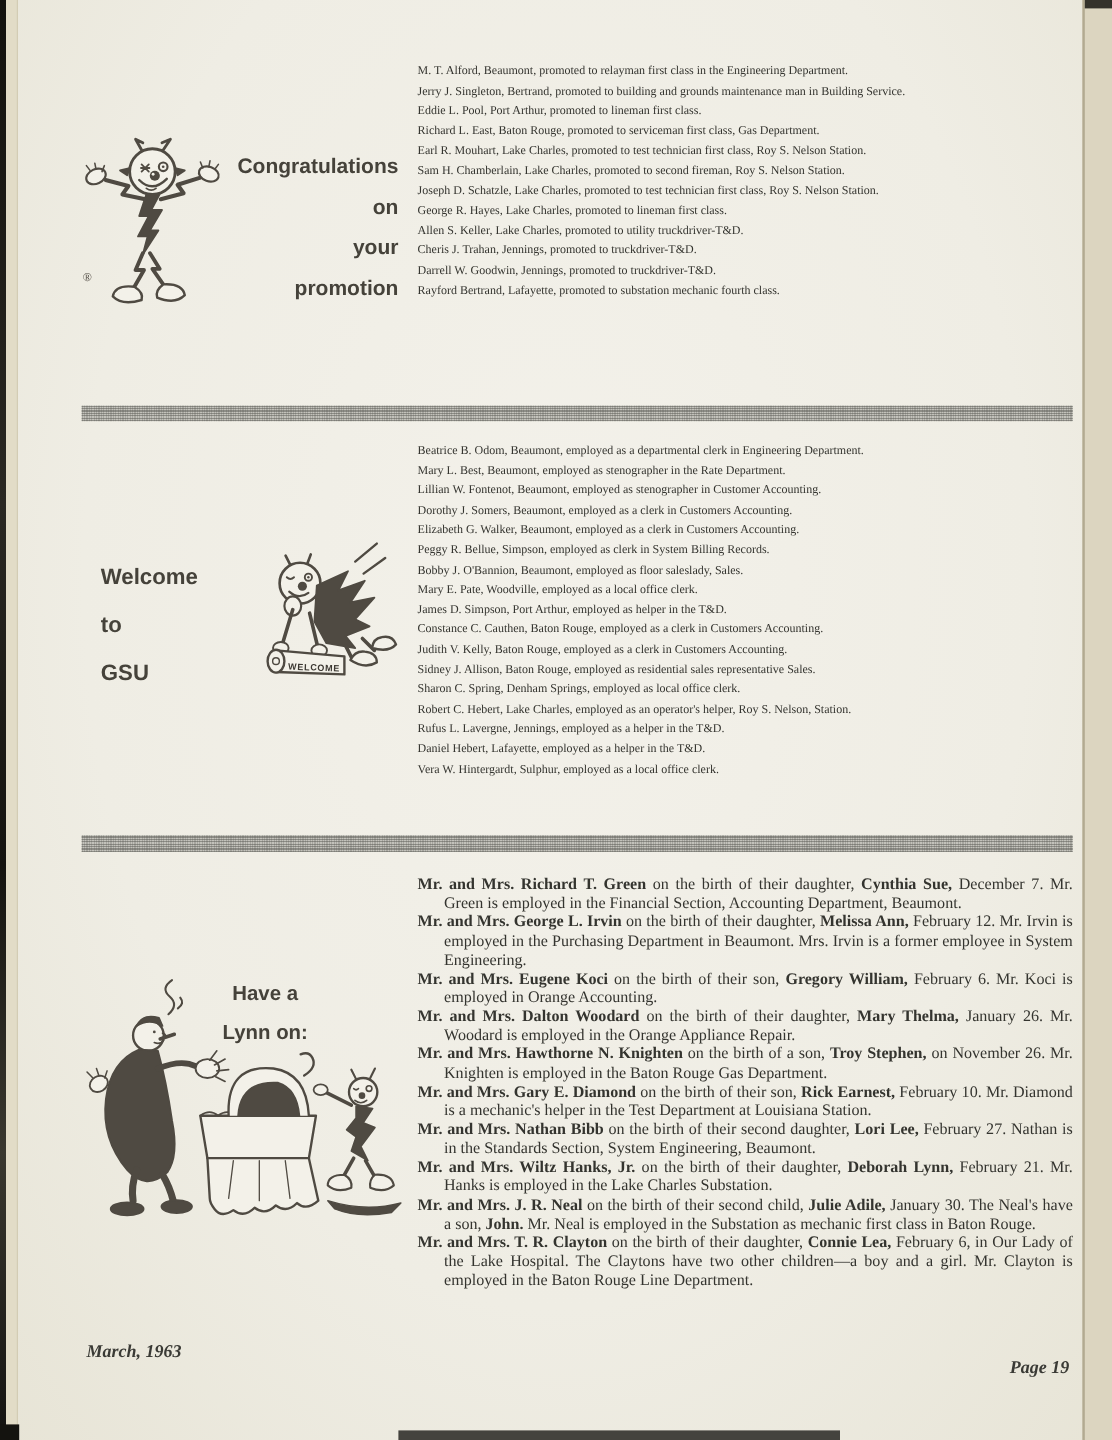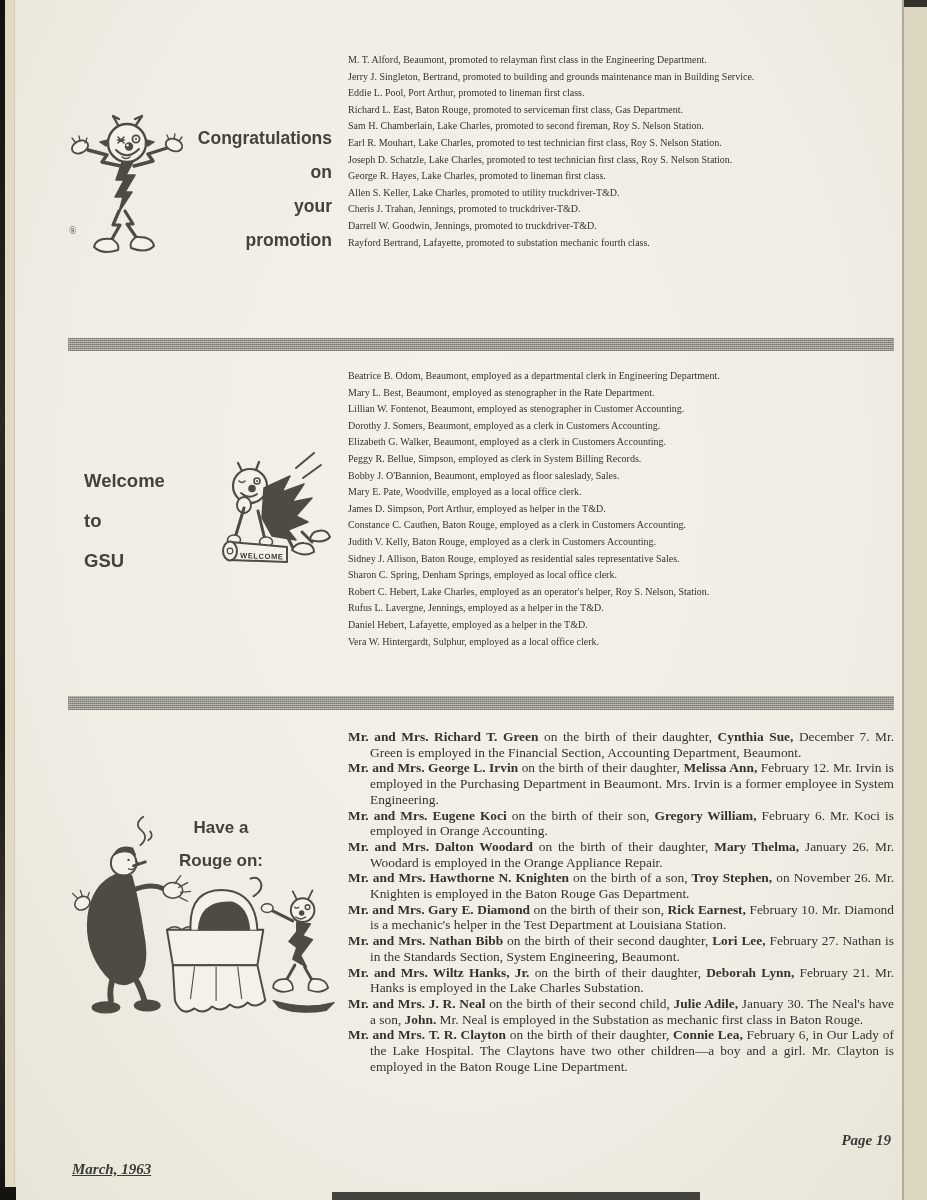--- a/index.html
+++ b/index.html
@@ -52,21 +52,21 @@
   
   .illu{position:absolute;}
   .i1{left:55px;top:112px;width:140px;height:150px;}
   .i2{left:192px;top:448px;width:140px;height:140px;}
   .i3{left:45px;top:808px;width:295px;height:215px;}
   .tm{font-family:"Liberation Serif",serif;font-size:10px;fill:#4f4a42;}
   .mat-text{font-family:"Liberation Sans",sans-serif;font-size:7.5px;font-weight:bold;fill:#3c3832;letter-spacing:.6px;}
 
   
   .footer{position:absolute;font-family:"Liberation Serif",serif;font-weight:bold;font-style:italic;font-size:15px;color:#3a3a35;}
-  .f-left{left:72px;top:1161px;text-decoration:underline;}
+  .f-left{left:72px;top:1119px;}
   .f-right{right:36px;top:1132px;}
 </style>
 </head>
 <body>
 
 <div class="page">
 
   <div class="illu i1">
     <svg viewBox="0 0 140 150" width="140" height="150">
       <g stroke="#4f4a42" stroke-width="2.4" fill="none" stroke-linecap="round" stroke-linejoin="round">
@@ -102,22 +102,22 @@
       <div class="h-line">on</div>
       <div class="h-line">your</div>
       <div class="h-line">promotion</div>
     </div>
 
   <div class="col t1">
       <p class="entry">M. T. Alford, Beaumont, promoted to relayman first class in the Engineering Department.</p>
       <p class="entry">Jerry J. Singleton, Bertrand, promoted to building and grounds maintenance man in Building Service.</p>
       <p class="entry">Eddie L. Pool, Port Arthur, promoted to lineman first class.</p>
       <p class="entry">Richard L. East, Baton Rouge, promoted to serviceman first class, Gas Department.</p>
+      <p class="entry">Earl R. Mouhart, Lake Charles, promoted to test technician first class, Roy S. Nelson Station.</p>
       <p class="entry">Sam H. Chamberlain, Lake Charles, promoted to second fireman, Roy S. Nelson Station.</p>
-      <p class="entry">Earl R. Mouhart, Lake Charles, promoted to test technician first class, Roy S. Nelson Station.</p>
       <p class="entry">Joseph D. Schatzle, Lake Charles, promoted to test technician first class, Roy S. Nelson Station.</p>
       <p class="entry">George R. Hayes, Lake Charles, promoted to lineman first class.</p>
       <p class="entry">Allen S. Keller, Lake Charles, promoted to utility truckdriver-T&amp;D.</p>
       <p class="entry">Cheris J. Trahan, Jennings, promoted to truckdriver-T&amp;D.</p>
       <p class="entry">Darrell W. Goodwin, Jennings, promoted to truckdriver-T&amp;D.</p>
       <p class="entry">Rayford Bertrand, Lafayette, promoted to substation mechanic fourth class.</p>
     </div>
 
   <div class="divider d1"></div>
 
@@ -171,21 +171,21 @@
       <p class="entry">Robert C. Hebert, Lake Charles, employed as an operator's helper, Roy S. Nelson, Station.</p>
       <p class="entry">Rufus L. Lavergne, Jennings, employed as a helper in the T&amp;D.</p>
       <p class="entry">Daniel Hebert, Lafayette, employed as a helper in the T&amp;D.</p>
       <p class="entry">Vera W. Hintergardt, Sulphur, employed as a local office clerk.</p>
     </div>
 
   <div class="divider d2"></div>
 
   <div class="heading h3">
       <div class="h-line">Have a</div>
-      <div class="h-line">Rouge on:</div>
+      <div class="h-line">Lynn on:</div>
     </div>
 
   <div class="illu i3">
     <svg viewBox="0 0 300 215" width="295" height="215">
       <g stroke="#4f4a42" stroke-width="2" fill="none" stroke-linecap="round" stroke-linejoin="round">
 
         <path d="M97 36 q9 -8 1 -15 q-8 -7 2 -14 M105 31 q6 -4 2 -9" stroke-width="1.8"></path>
 
         <circle cx="80" cy="54" r="13" fill="#f3f1e9"></circle>
         <path d="M70 46 q5 -11 19 -7 l3 7 q-11 -7 -22 0 z" fill="#4f4a42" stroke-width="1.4"></path>

